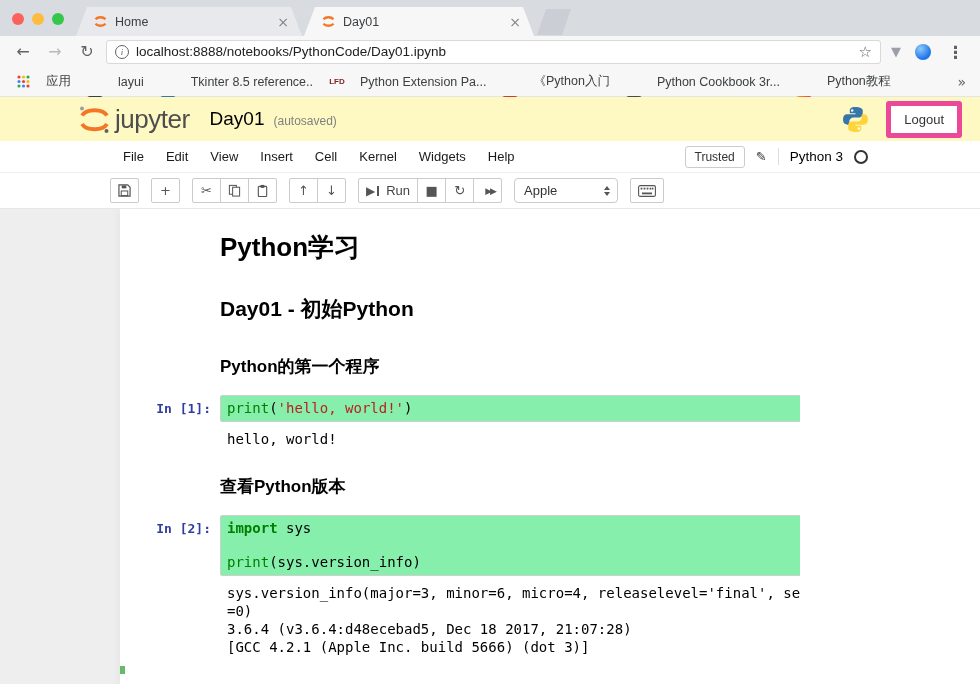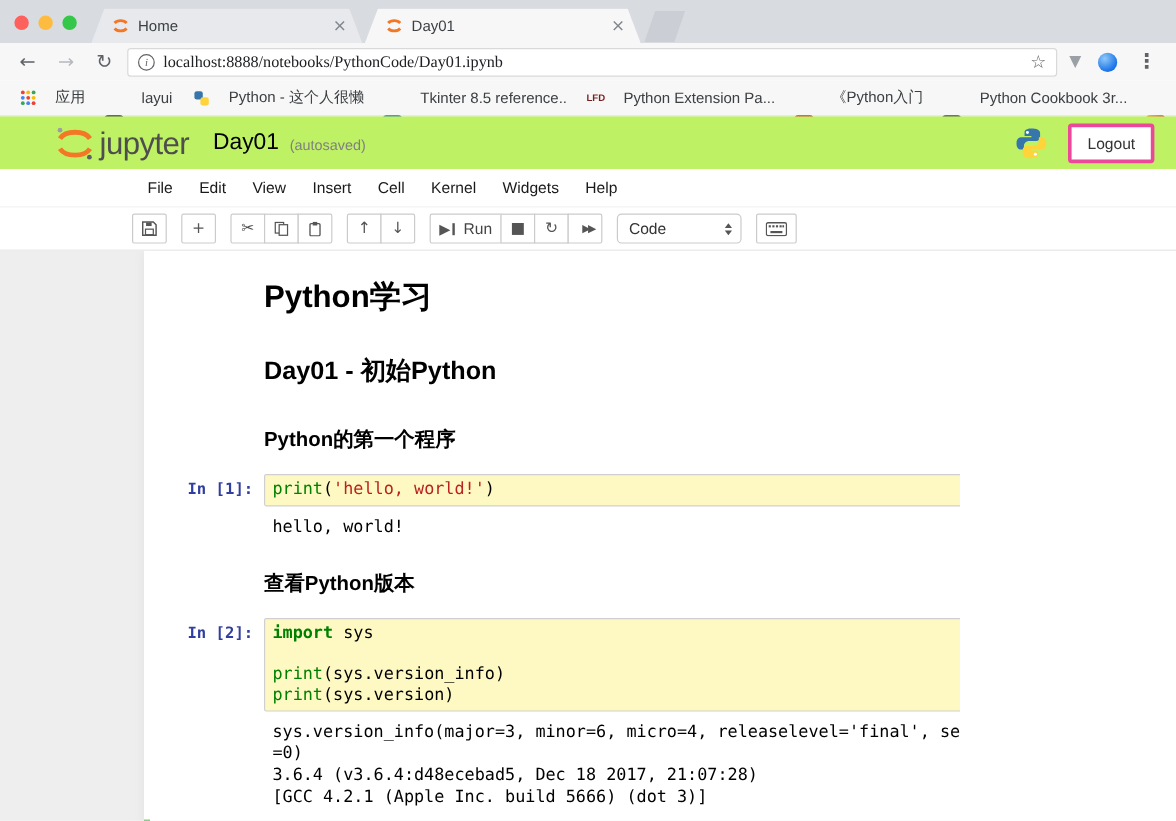--- a/index.html
+++ b/index.html
@@ -26,21 +26,21 @@
   .addressrow { position:absolute; top:36px; left:0; width:980px; height:31px; background:#F7F7F7;
                 display:flex; align-items:center; padding:0 10px; gap:6px; }
   .navbtn { width:26px; height:26px; display:flex; align-items:center; justify-content:center;
             font-size:16px; color:#5F6368; }
   .navbtn.disabled { color:#B6BABF; }
   .omnibox { flex:1; height:24px; background:#fff; border:1px solid #D9D9D9; border-radius:3px;
              display:flex; align-items:center; padding:0 8px; gap:7px; }
   .info-badge { width:14px; height:14px; border:1px solid #5F6368; border-radius:50%;
                 color:#5F6368; font-size:9px; display:flex; align-items:center; justify-content:center;
                 font-style:italic; font-family:"Liberation Serif", serif; flex:none; }
-  .url-text { flex:1; font-size:13.5px; color:#202124; white-space:nowrap; overflow:hidden;font-family:Liberation Serif, serif; }
+  .url-text { flex:1; font-size:13.5px; color:#202124; white-space:nowrap; overflow:hidden; }
   .star { color:#5F6368; font-size:15px; }
   .ext-triangle { color:#9AA0A6; font-size:13px; padding:0 4px; }
   .ext-globe { width:16px; height:16px; border-radius:50%;
                background:radial-gradient(circle at 35% 30%, #8FC9F9, #1A73E8 70%); margin:0 4px; }
   .menu-dots { color:#5F6368; font-size:17px; font-weight:bold; padding:0 6px; }
 
   
   .bookmarksbar { position:absolute; top:67px; left:0; width:980px; height:30px; background:#F7F7F7;
                   border-bottom:1px solid #E3E5E8; display:flex; align-items:center;
                   padding:0 8px; gap:2px; }
@@ -52,28 +52,28 @@
   .fav-la { background:#393D49; }
   .fav-tk { background:#3776AB; }
   .fav-c  { background:#D03A29; font-size:10px; }
   .fav-lfd { color:#7A1F1F; font-size:8px; font-weight:bold; letter-spacing:0; }
   .fav-book { background:#4A4A55; flex-direction:column; gap:2px; justify-content:center; }
   .fav-book i { display:block; width:9px; height:1.5px; background:#fff; }
   .fav-feather { background:linear-gradient(135deg,#F5A623,#E91E63 60%,#7B1FA2); }
   .bm-overflow { margin-left:auto; color:#5F6368; font-size:14px; padding:0 6px; }
 
   
-  .jheader { position:absolute; top:97px; left:0; width:980px; height:44px; background:#bef264;
-             display:flex; align-items:center; padding:0 18px 0 44px; }
+  .jheader { position:absolute; top:97px; left:0; width:980px; height:44px; background:#fef9c3;
+             display:flex; align-items:center; padding:0 18px 0 76px; }
   .jlogo { display:flex; align-items:flex-end; gap:3px; }
   .jlogo-text { font-size:26px; color:#4E4E4E; letter-spacing:-0.5px; line-height:1; padding-bottom:2px; }
   .nb-title { margin-left:20px; font-size:19px; color:#000; }
   .autosave { margin-left:9px; font-size:12px; color:#808080; padding-top:4px; }
   .jheader-right { margin-left:auto; display:flex; align-items:center; gap:16px; }
-  .logout-btn { border:3px solid #ec4899; border-radius:3px; background:#fff; padding:6px 13px;
+  .logout-btn { border:5px solid #ec4899; border-radius:3px; background:#fff; padding:6px 13px;
                 font-size:13px; color:#333; }
 
   
   .menubar { position:absolute; top:141px; left:0; width:980px; height:32px; background:#fff;
              border-bottom:1px solid #EFEFEF; display:flex; align-items:center; padding-left:112px; }
   .menu-item { padding:6px 11px; font-size:13px; color:#1a1a1a; }
   .menubar-right { margin-left:auto; margin-right:112px; display:flex; align-items:center; gap:11px; }
   .trusted-chip { border:1px solid #CCC; border-radius:3px; padding:3px 9px; font-size:12px; color:#333; }
   .pencil { color:#333; font-size:13px; }
   .vdiv { width:1px; height:17px; background:#DDD; }
@@ -111,21 +111,21 @@
              box-shadow:0 0 10px rgba(0,0,0,0.05); }
   .cell { padding:5px 8px; }
   .rendered { padding-left:92px; color:#000; }
   .rendered h1 { font-size:26px; font-weight:bold; margin:8px 0 6px 0; }
   .rendered h2 { font-size:21px; font-weight:bold; margin:14px 0 6px 0; }
   .rendered h3 { font-size:17px; font-weight:bold; margin:16px 0 6px 0; }
   .code-cell { display:flex; padding:6px 8px 2px 8px; }
   .prompt { width:92px; flex:none; text-align:right; padding:5px 9px 0 0;
             font-family:"DejaVu Sans Mono", monospace; font-size:13px; font-weight:bold;
             color:#303F9F; line-height:17px; }
-  .input-area { flex:1; border:1px solid #CFCFCF; border-radius:2px; background:#fef9c3;
+  .input-area { flex:1; border:1px solid #CFCFCF; border-radius:2px; background:#86efac;
                 padding:4px 6px; font-family:"DejaVu Sans Mono", monospace; font-size:14px;
                 line-height:17px; color:#000; }
   .cm-kw { color:#008000; font-weight:bold; }
   .cm-builtin { color:#008000; }
   .cm-string { color:#BA2121; }
   .cm-line { min-height:17px; white-space:pre; }
   .output-row { display:flex; padding:3px 8px 6px 8px; }
   .out-prompt { width:92px; flex:none; }
   .output-text { padding:3px 0 0 7px; font-family:"DejaVu Sans Mono", monospace; font-size:14px;
                  line-height:18px; color:#000; max-width:620px; word-break:break-all; }
@@ -202,29 +202,20 @@
     <span class="bm-label">应用</span>
   </div>
 
   <div class="bm">
     <span class="bm-icon">
         <span class="fav-sq fav-la">la</span>
       </span>
     <span class="bm-label">layui</span>
   </div>
 
-  <div class="bm">
-    <span class="bm-icon">
-      <svg width="14" height="14" viewBox="0 0 14 14">
-        <rect x="1" y="1" width="7" height="7" rx="2" fill="#3776AB"></rect>
-        <rect x="6" y="6" width="7" height="7" rx="2" fill="#FFD43B"></rect>
-      </svg>
-    </span>
-    <span class="bm-label">Python - 这个人很懒</span>
-  </div>
 
   <div class="bm">
     <span class="bm-icon">
         <span class="fav-sq fav-tk">Tk</span>
       </span>
     <span class="bm-label">Tkinter 8.5 reference..</span>
   </div>
 
   <div class="bm">
     <span class="bm-icon">
@@ -290,20 +281,27 @@
 <div class="menubar">
   <span class="menu-item">File</span>
   <span class="menu-item">Edit</span>
   <span class="menu-item">View</span>
   <span class="menu-item">Insert</span>
   <span class="menu-item">Cell</span>
   <span class="menu-item">Kernel</span>
   <span class="menu-item">Widgets</span>
   <span class="menu-item">Help</span>
 
+  <div class="menubar-right">
+    <span class="trusted-chip">Trusted</span>
+    <span class="pencil glyph">✎</span>
+    <span class="vdiv"></span>
+    <span class="kernel-name">Python 3</span>
+    <span class="kernel-circle"></span>
+  </div>
 </div>
 
 <div class="jtoolbar">
   <div class="btn-group">
     <span class="tbtn">
       <svg width="13" height="13" viewBox="0 0 14 14">
         <path d="M1 1 h9.5 L13 3.5 V13 H1 Z" fill="none" stroke="#555" stroke-width="1.3"></path>
         <rect x="4" y="1.5" width="5" height="3.2" fill="#555"></rect>
         <rect x="3.5" y="7.5" width="7" height="5" fill="none" stroke="#555" stroke-width="1.1"></rect>
       </svg>
@@ -340,21 +338,21 @@
       <span class="glyph run-play">▶</span>
       <span class="run-bar"></span>
       <span class="run-text">Run</span>
     </span>
     <span class="tbtn glyph">■</span>
     <span class="tbtn glyph">↻</span>
     <span class="tbtn glyph ff-glyph">▶▶</span>
   </div>
 
   <div class="cell-type-select">
-    <span>Code</span>
+    <span>Apple</span>
     <span class="sel-stepper">
         <i class="up"></i>
         <i class="down"></i>
       </span>
   </div>
 
   <div class="btn-group">
     <span class="tbtn">
       <svg width="18" height="12" viewBox="0 0 18 12">
         <rect x="0.6" y="0.6" width="16.8" height="10.8" rx="1.5" fill="none" stroke="#555" stroke-width="1.1"></rect>
@@ -408,21 +406,20 @@
           <h3>查看Python版本</h3>
         </div>
     </div>
 
     <div class="code-cell">
       <div class="prompt">In [2]:</div>
       <div class="input-area">
         <div class="cm-line"><span class="cm-kw">import</span><span> sys</span></div>
         <div class="cm-line"></div>
         <div class="cm-line"><span class="cm-builtin">print</span><span>(sys.version_info)</span></div>
-        <div class="cm-line"><span class="cm-builtin">print</span><span>(sys.version)</span></div>
       </div>
     </div>
     <div class="output-row">
       <div class="out-prompt"></div>
       <div class="output-text">
         <div>sys.version_info(major=3, minor=6, micro=4, releaselevel='final', serial=0)</div>
         <div>3.6.4 (v3.6.4:d48ecebad5, Dec 18 2017, 21:07:28)</div>
         <div>[GCC 4.2.1 (Apple Inc. build 5666) (dot 3)]</div>
       </div>
     </div>

